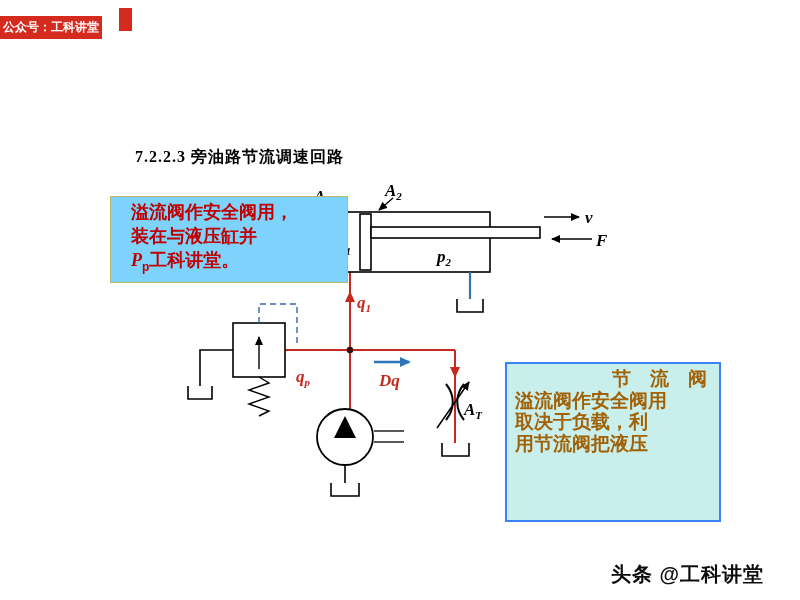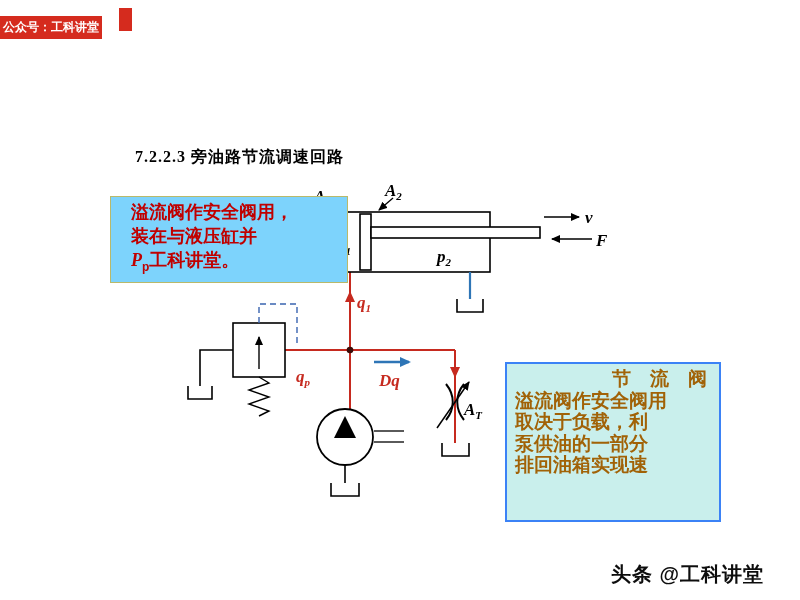--- a/index.html
+++ b/index.html
@@ -125,22 +125,21 @@
   <div class="note-yellow">
     <div>溢流阀作安全阀用，</div>
     <div>装在与液压缸并</div>
     <div><span class="pvar">P</span><sub>p</sub><span>工科讲堂。</span></div>
   </div>
 
   <div class="note-cyan">
     <div class="l0">节　流　阀</div>
     <div>溢流阀作安全阀用</div>
     <div>取决于负载，利</div>
-    <div>泵供油的一部分</div>
-    <div>排回油箱实现速</div>
+    <div>用节流阀把液压</div>
   </div>
 
   <div class="footer">
     <span>头条</span>
     <span>@工科讲堂</span>
   </div>
 
 </div>
 
 </body></html>

